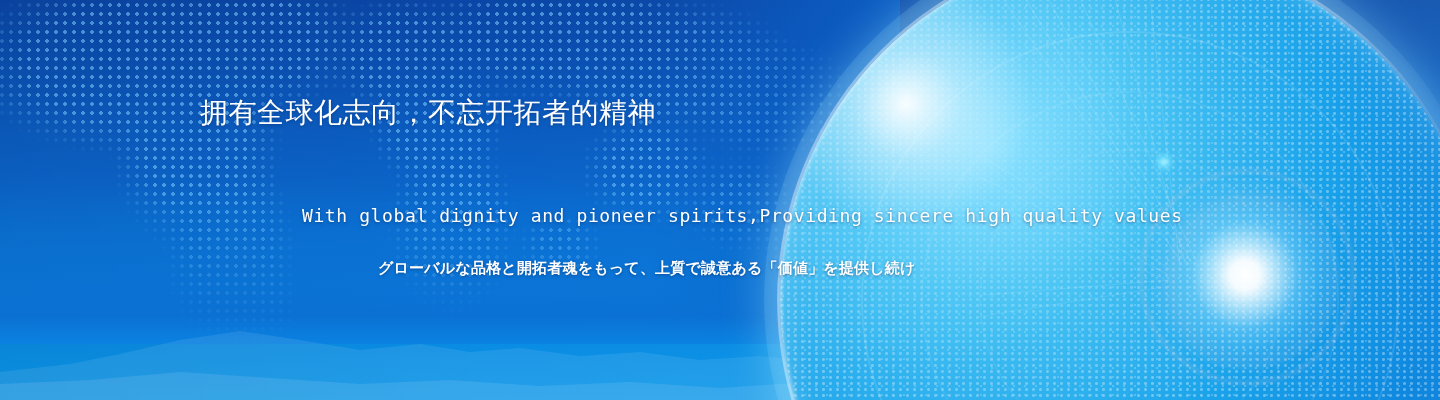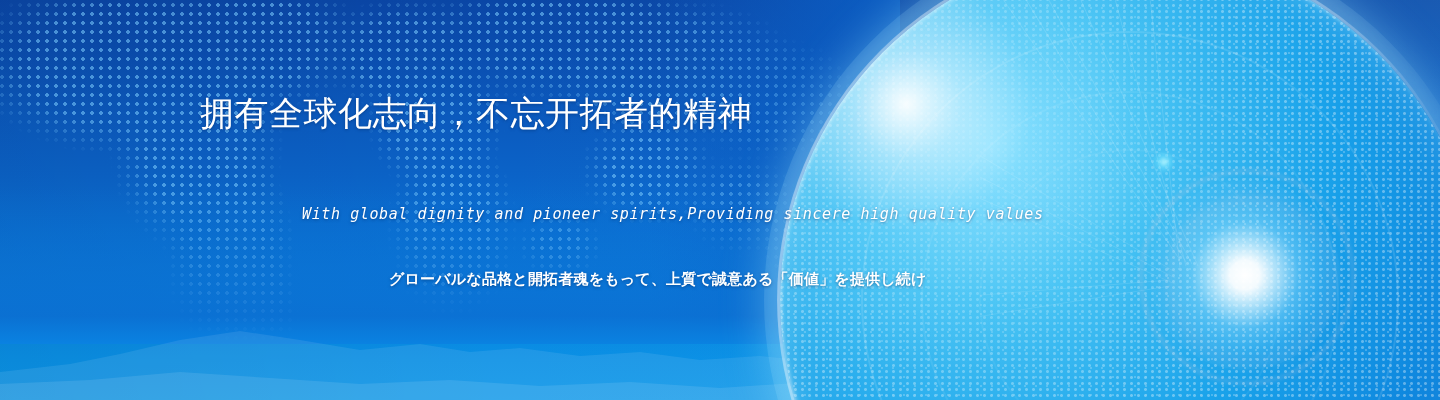--- a/index.html
+++ b/index.html
@@ -202,48 +202,47 @@
     pointer-events: none;
   }
   .headline {
     position: absolute;
     left: 200px;
     top: 88px;
     margin: 0;
     color: #ffffff;
     font-family: "DejaVu Serif", "Liberation Serif", serif;
     font-weight: 400;
-    font-size: 34px;
+    font-size: 28px;
     line-height: 50px;
     letter-spacing: 0.5px;
     white-space: nowrap;
     text-shadow: 0 1px 3px rgba(4,40,95,0.45);
   }
   .headline .line2 {
     display: block;
     padding-left: 163px;
   }
   .subtitle-en {
     position: absolute;
     left: 302px;
     top: 205px;
     margin: 0;
     color: #ffffff;
     font-family: "DejaVu Sans Mono", "Liberation Mono", monospace;
-    font-size: 15px;
+    font-size: 18px;
     letter-spacing: 0.6px;
     white-space: nowrap;
     text-shadow: 0 1px 3px rgba(4,40,95,0.5);
-    font-style: italic;
   }
   .subtitle-jp {
     position: absolute;
     left: 378px;
     top: 259px;
-    margin: 11px;
+    margin: 0;
     color: #ffffff;
     font-family: "DejaVu Sans", "Liberation Sans", sans-serif;
     font-weight: 700;
     font-size: 15px;
     letter-spacing: 0.2px;
     white-space: nowrap;
     text-shadow: 0 1px 3px rgba(4,40,95,0.5);
   }
 </style>
 </head>

